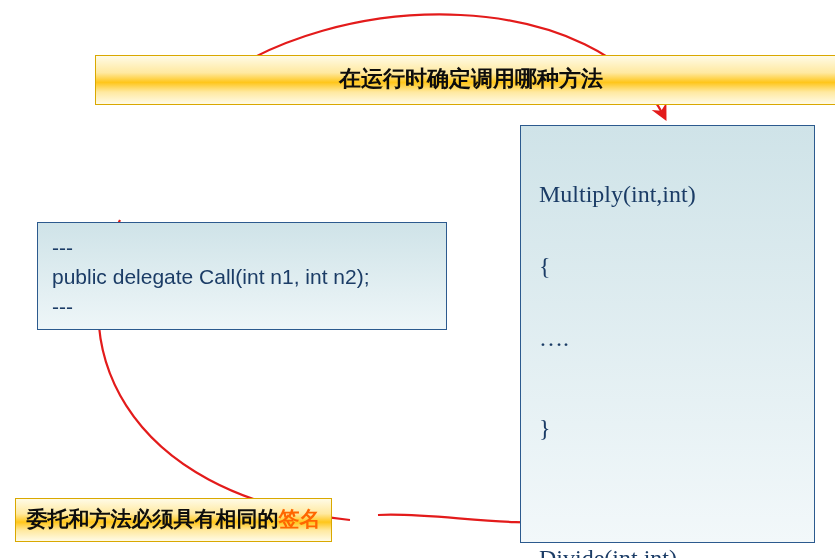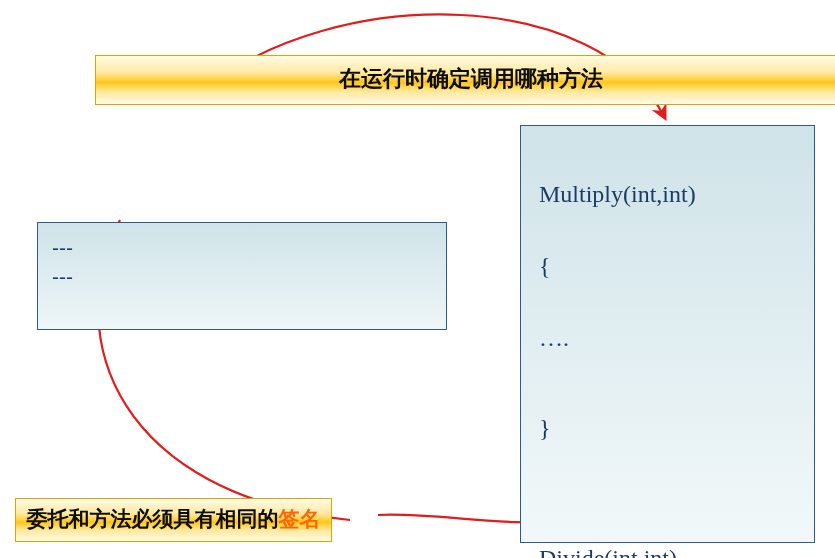--- a/index.html
+++ b/index.html
@@ -98,20 +98,21 @@
   </defs>
   <path d="M 200 92 C 340 -20, 600 -10, 665 118" stroke="#e31b1b" stroke-width="2.2" fill="none" marker-end="url(#ah)"></path>
   <path d="M 120 220 C 60 340, 120 495, 350 520" stroke="#e31b1b" stroke-width="2.2" fill="none"></path>
   <path d="M 378 515 C 460 510, 590 550, 680 485" stroke="#e31b1b" stroke-width="2.2" fill="none" marker-end="url(#ah)"></path>
 </svg>
 
 <div class="banner-top">在运行时确定调用哪种方法</div>
 
 <div class="box-left">
   <div>---</div>
+  <div>public delegate Call(int n1, int n2);</div>
   <div>---</div>
 </div>
 
 <div class="box-right">
   <div>Multiply(int,int)</div>
   <div>{</div>
   <div>….</div>
   <div style="margin-top:18px;">}</div>
   <div style="height:22px;"></div>
   <div>Divide(int,int)</div>

